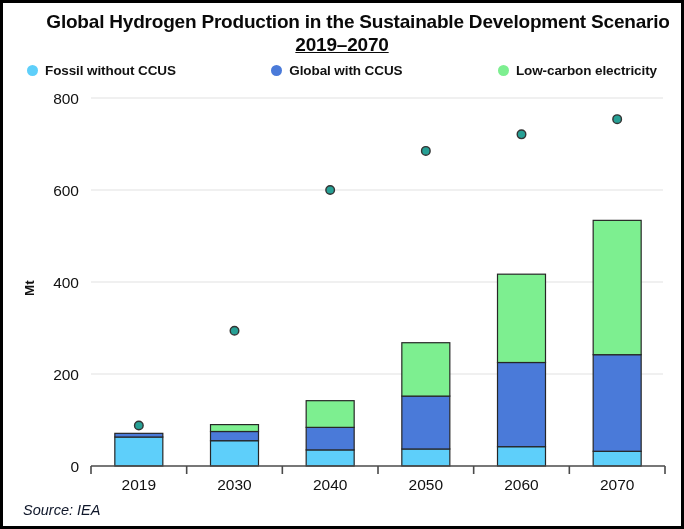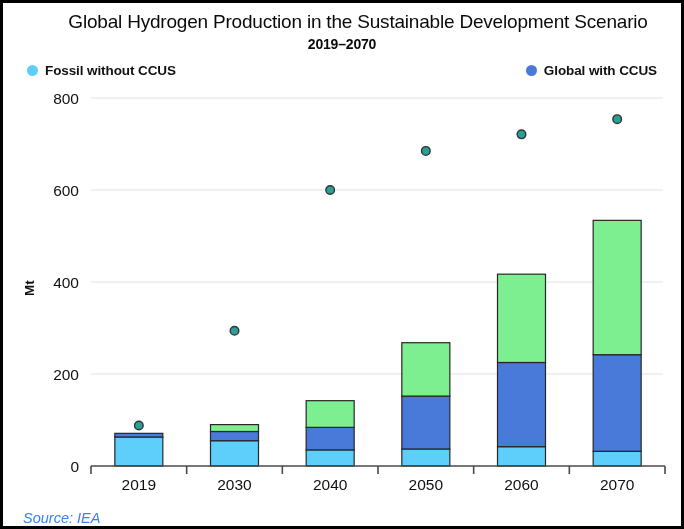--- a/index.html
+++ b/index.html
@@ -10,43 +10,43 @@
     background:#ffffff;
     border:3px solid #000000;
     font-family:"Liberation Sans", sans-serif;
     overflow:hidden;
   }
   .title-block{
     position:absolute;top:7px;left:0;right:0;
     text-align:center;color:#0a0a0a;
   }
   .title-line1{
-    font-size:19px;font-weight:normal;line-height:23px;letter-spacing:-0.2px;margin-left:32px;
+    font-size:19px;font-weight:bold;line-height:23px;letter-spacing:-0.2px;margin-left:32px;
   }
   .title-line2{
-    font-size:14px;font-weight:bold;line-height:23px;letter-spacing:-0.2px;
+    font-size:19px;font-weight:bold;line-height:23px;letter-spacing:-0.2px;text-decoration:underline;
   }
   .legend-row{
     position:absolute;top:60px;left:0;right:0;
     display:flex;justify-content:space-between;align-items:center;
     padding:0 24px;
   }
   .legend-item{display:flex;align-items:center;gap:7px;}
   .legend-marker{
     width:11px;height:11px;border-radius:50%;
     flex:0 0 auto;
   }
   .legend-label{
     font-size:13.5px;font-weight:600;color:#111111;letter-spacing:-0.1px;
     white-space:nowrap;
   }
   .chart-wrap{position:absolute;top:85px;left:0;width:684px;height:405px;}
   .source-text{
-    position:absolute;left:20px;bottom:0;
-    font-size:14.5px;font-style:italic;color:#3b82f6;
+    position:absolute;left:20px;bottom:8px;
+    font-size:14.5px;font-style:italic;color:#0f172a;
   }
   svg text{font-family:"Liberation Sans", sans-serif;}
 </style>
 </head>
 <body>
 
 <div class="frame">
 
   <div class="title-block">
     <div class="title-line1">Global Hydrogen Production in the Sustainable Development Scenario</div>
@@ -54,20 +54,24 @@
   </div>
 
   <div class="legend-row">
     <div class="legend-item">
       <span class="legend-marker" style="background: rgb(94, 207, 250);"></span>
       <span class="legend-label">Fossil without CCUS</span>
     </div>
     <div class="legend-item">
       <span class="legend-marker" style="background: rgb(74, 122, 217);"></span>
       <span class="legend-label">Global with CCUS</span>
+    </div>
+    <div class="legend-item">
+      <span class="legend-marker" style="background: rgb(125, 239, 144);"></span>
+      <span class="legend-label">Low-carbon electricity</span>
     </div>
   </div>
 
   <div class="chart-wrap">
     <svg width="684" height="405" viewBox="0 0 684 405" xmlns="http://www.w3.org/2000/svg">
         <text x="76" y="383.5" text-anchor="end" font-size="15.5" fill="#111111">0</text>
         <line x1="88" x2="660" y1="286" y2="286" stroke="#ebebeb" stroke-width="1.3"></line>
         <text x="76" y="291.5" text-anchor="end" font-size="15.5" fill="#111111">200</text>
         <line x1="88" x2="660" y1="194" y2="194" stroke="#ebebeb" stroke-width="1.3"></line>
         <text x="76" y="199.5" text-anchor="end" font-size="15.5" fill="#111111">400</text>

